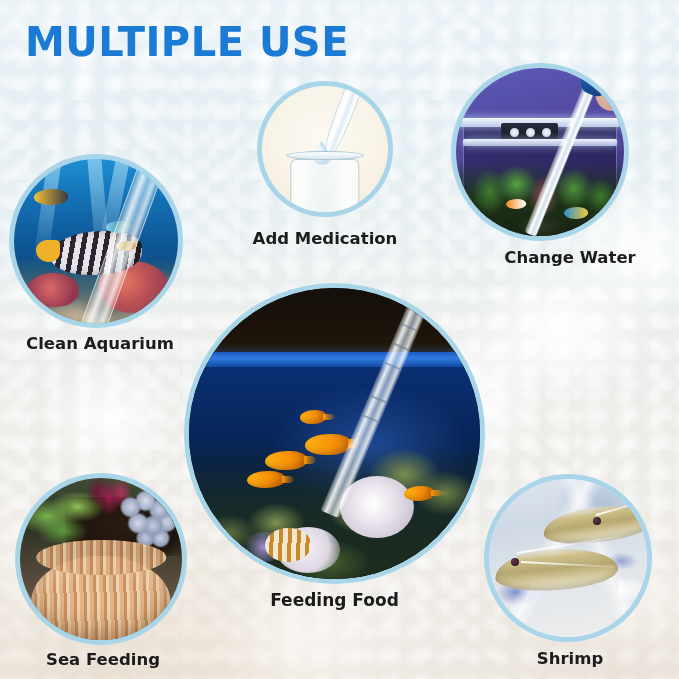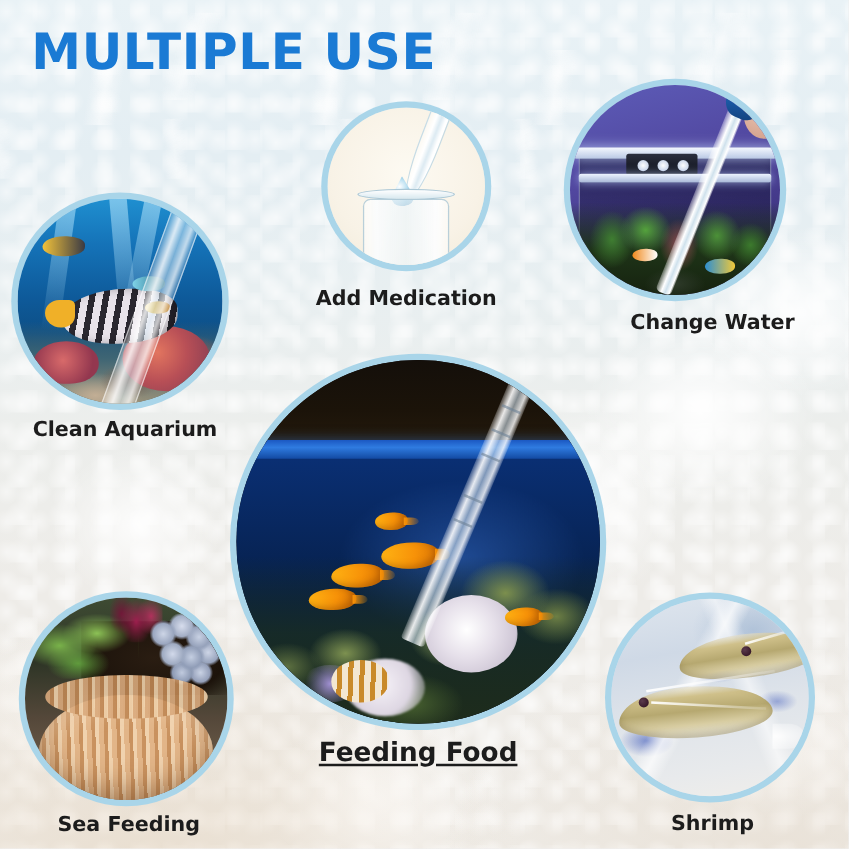--- a/index.html
+++ b/index.html
@@ -9,21 +9,21 @@
     width: 679px;
     height: 679px;
     overflow: hidden;
     font-family: "Liberation Sans", sans-serif;
   }
 
   #poster {
     position: relative;
     width: 679px;
     height: 679px;
-    background: #e5e5e5;
+    background: #bef264;
     overflow: hidden;
   }
 
   
   .bg-layer { position: absolute; inset: 0; }
 
   .bg-sky {
     background:
       linear-gradient(180deg,
         #e9f2f6 0%,
@@ -106,21 +106,21 @@
   .caption {
     position: absolute;
     left: 50%;
     transform: translateX(-50%);
     white-space: nowrap;
     font-size: 16.5px;
     font-weight: 700;
     color: #1c1c1c;
     font-family: "DejaVu Sans", sans-serif;
   }
-  .caption.big { font-size: 21px; text-decoration: underline; }
+  .caption.big { font-size: 17px; }
 
   
   .s-clean {
     background:
       linear-gradient(180deg, #1f8fd0 0%, #1573b8 22%, #0e5a9a 48%, #0d4f86 66%, #2b4f63 84%, #5d6b63 100%);
   }
   .s-clean .sunray {
     position: absolute; top: -10%; width: 14px; height: 75%;
     background: linear-gradient(180deg, rgba(190,235,255,.65), rgba(190,235,255,0));
     transform-origin: top center;

